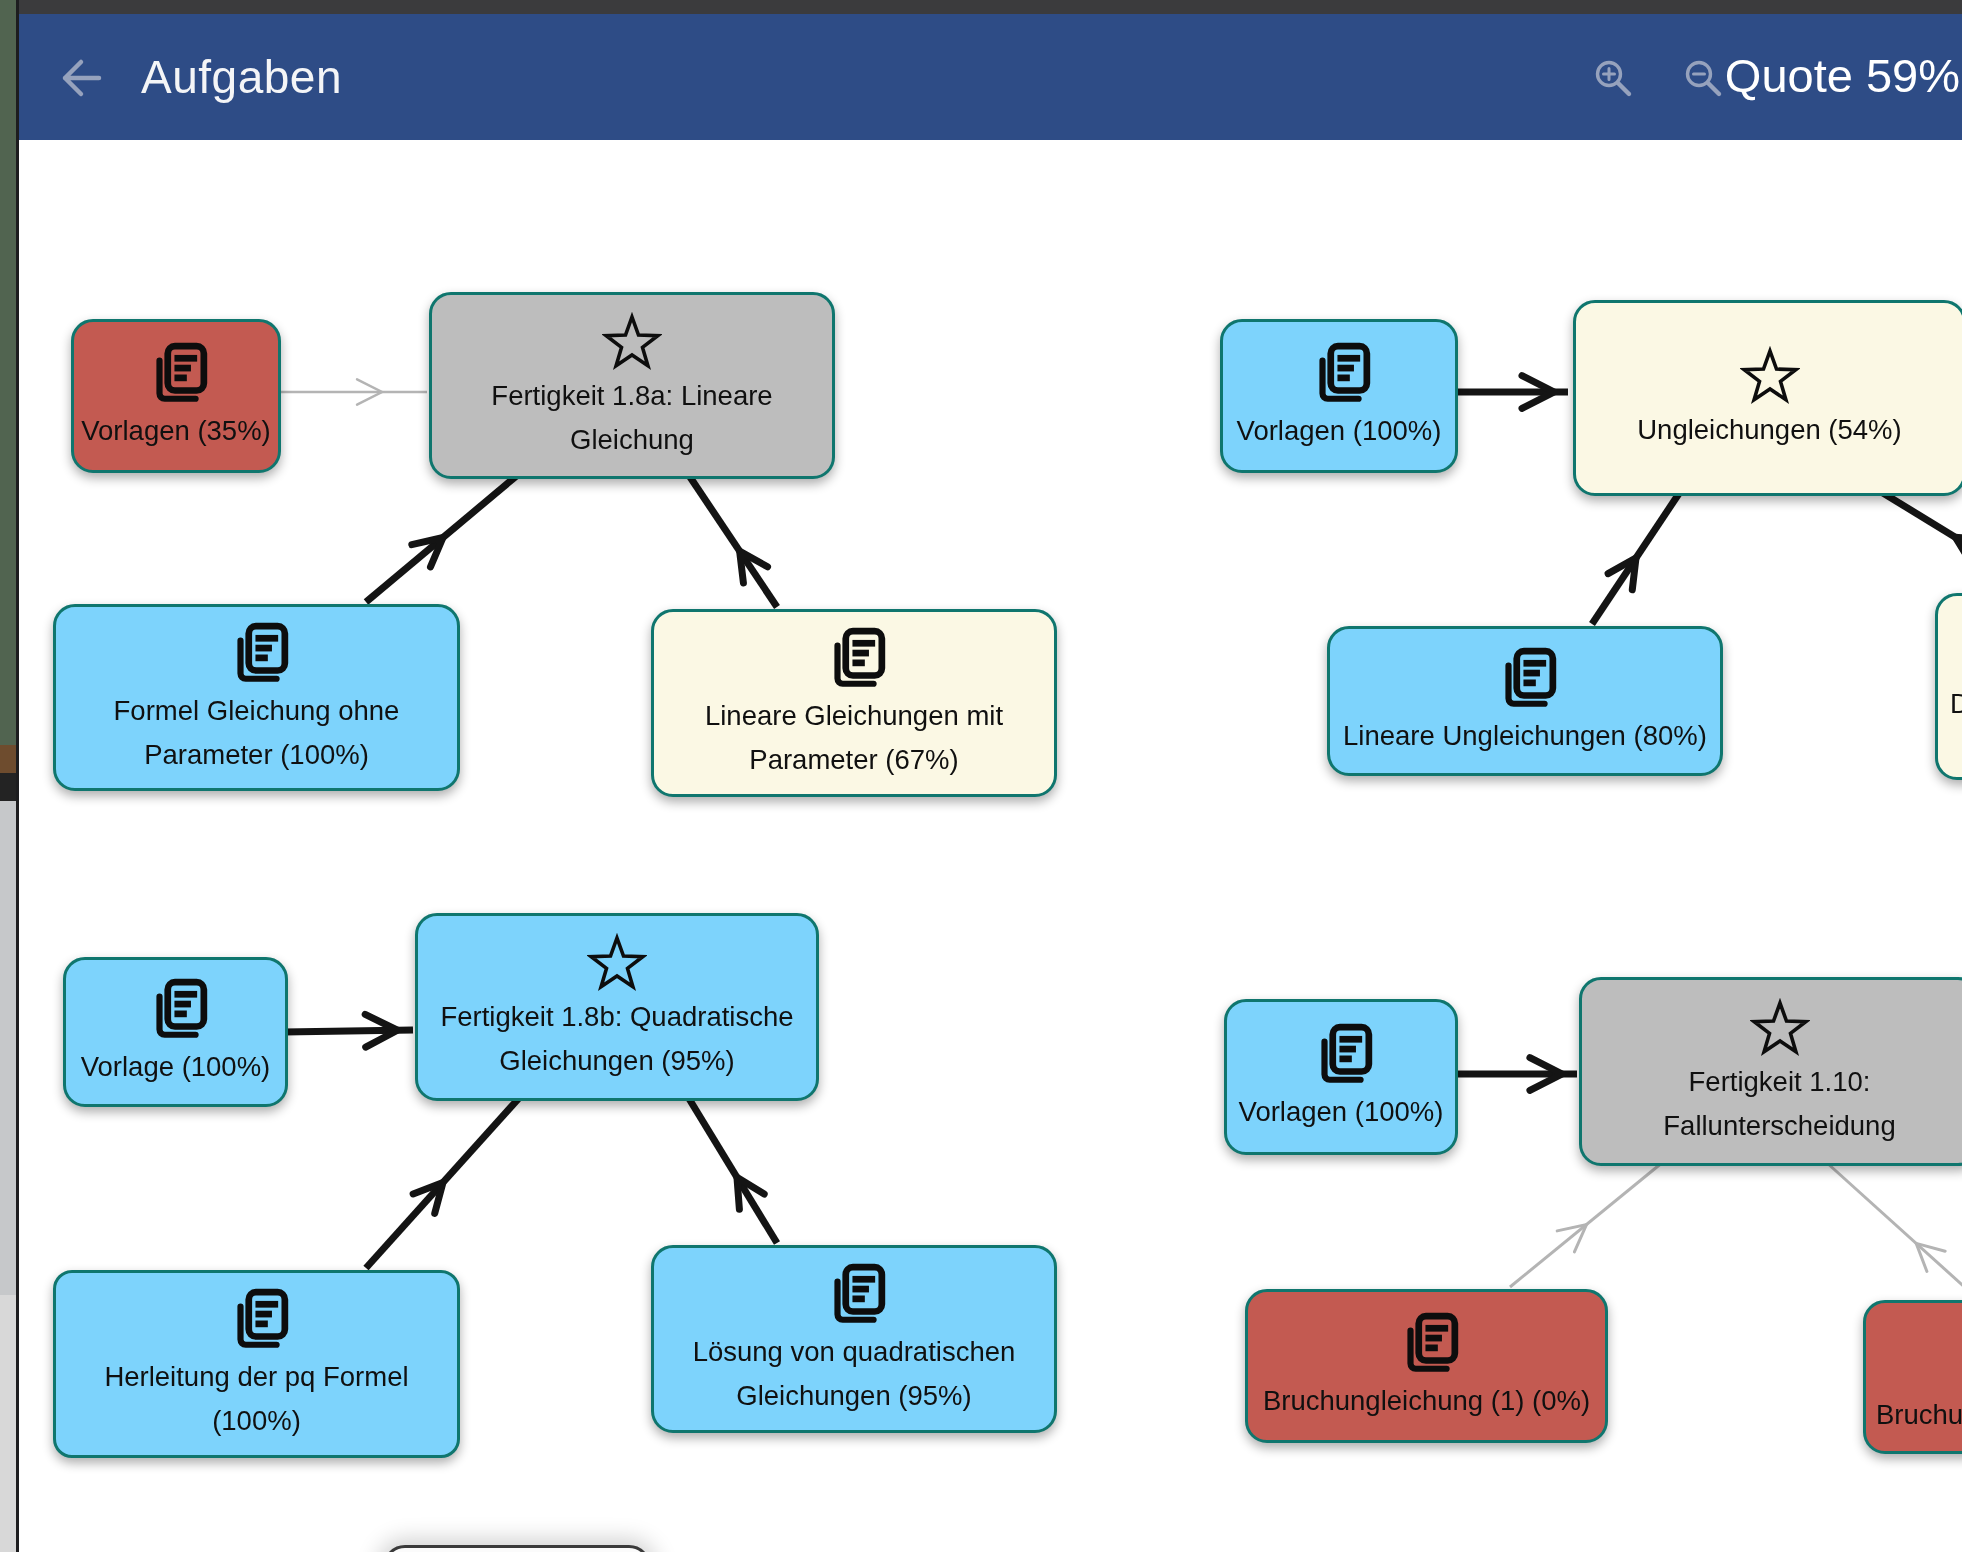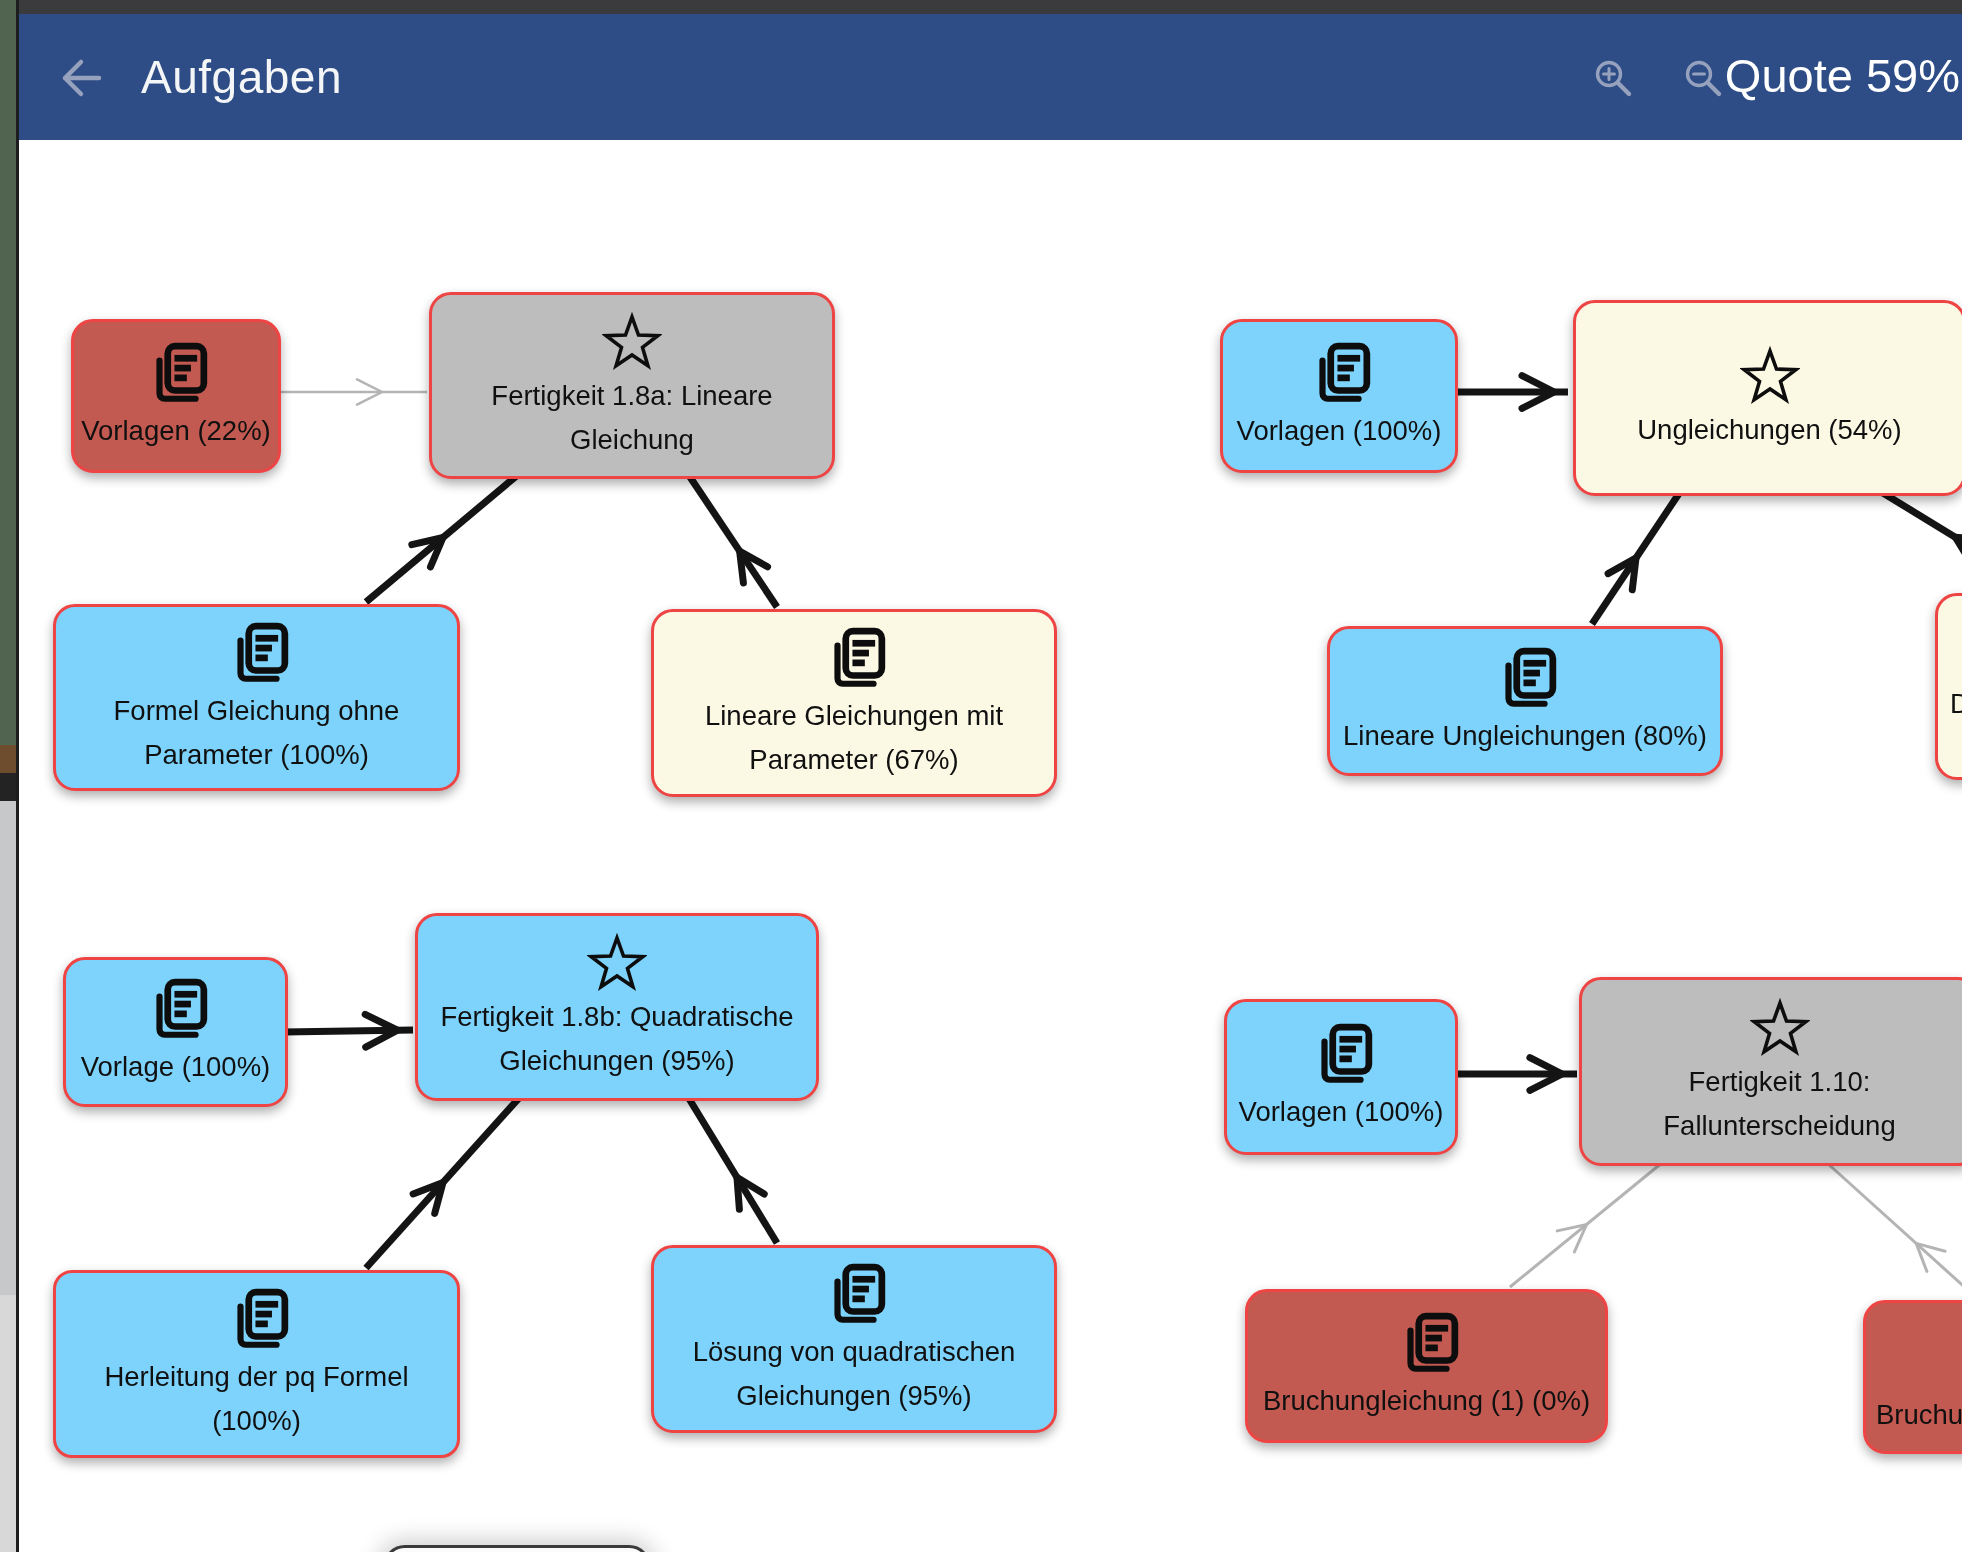--- a/index.html
+++ b/index.html
@@ -13,21 +13,21 @@
   #titlebar{position:absolute;left:19px;top:0;right:0;height:14px;background:#3b3b3d;z-index:4;}
   
   #header{position:absolute;left:19px;top:14px;right:0;height:126px;background:#2e4c86;z-index:4;}
   #back-btn{position:absolute;left:36px;top:38px;width:52px;height:52px;cursor:pointer;}
   #page-title{position:absolute;left:122px;top:36px;font-size:46px;font-weight:500;color:#f4f5f7;letter-spacing:.5px;}
   #zoom-in-btn{position:absolute;left:1572px;top:42px;width:46px;height:46px;cursor:pointer;}
   #zoom-out-btn{position:absolute;left:1662px;top:42px;width:46px;height:46px;cursor:pointer;}
   #quote-label{position:absolute;right:2px;top:34px;font-size:47px;font-weight:500;color:#ffffff;white-space:nowrap;margin-left:8px;}
   
   #edges{position:absolute;left:0;top:0;width:1962px;height:1552px;z-index:1;}
-  .node{position:absolute;z-index:2;border:3px solid #ef4444;border-radius:22px;
+  .node{position:absolute;z-index:2;border:3px solid #0f766e;border-radius:22px;
         box-shadow:0 5px 11px rgba(0,0,0,.32);display:flex;flex-direction:column;
         align-items:center;justify-content:center;gap:4px;
         font-size:27.5px;line-height:40px;color:#101010;text-align:left;cursor:pointer;}
   .node.red{background:#c35a51;}
   .node.green{background:#7dd3fc;}
   .node.yellow{background:#fbf8e4;}
   .node.gray{background:#bdbdbd;}
   .node .lbl{white-space:nowrap;}
   .node .plbl{position:absolute;white-space:nowrap;}
   .node svg{flex:0 0 auto;}
@@ -98,21 +98,21 @@
 
   <div id="nodes">
       <div class="node red" style="left: 71px; top: 319px; width: 204px; height: 148px;">
         <svg width="66" height="66" viewBox="0 0 64 64">
       <path d="M16 19 V51 A5 5 0 0 0 21 56 H51" fill="none" stroke="#0d0d0d" stroke-width="6" stroke-linecap="round"></path>
       <rect x="24" y="5" width="35" height="43" rx="7" fill="none" stroke="#0d0d0d" stroke-width="6.5"></rect>
       <rect x="30.5" y="13.5" width="22" height="6.5" fill="#0d0d0d"></rect>
       <rect x="30.5" y="23" width="16" height="6.5" fill="#0d0d0d"></rect>
       <rect x="30.5" y="32.5" width="12" height="6.5" fill="#0d0d0d"></rect>
     </svg>
-        <div class="lbl">Vorlagen (22%)</div>
+        <div class="lbl">Vorlagen (35%)</div>
       </div>
       <div class="node gray" style="left: 429px; top: 292px; width: 400px; height: 181px;">
         <svg width="60" height="60" viewBox="0 0 60 60">
       <polygon points="30,5 36.5,23.1 55.7,23.7 40.5,35.4 45.9,53.8 30,43 14.1,53.8 19.5,35.4 4.3,23.7 23.5,23.1" fill="none" stroke="#0d0d0d" stroke-width="3.6" stroke-linejoin="miter"></polygon>
     </svg>
         <div class="lbl">Fertigkeit 1.8a: Lineare</div>
         <div class="lbl">Gleichung</div>
       </div>
       <div class="node green" style="left: 53px; top: 604px; width: 401px; height: 181px;">
         <svg width="66" height="66" viewBox="0 0 64 64">

